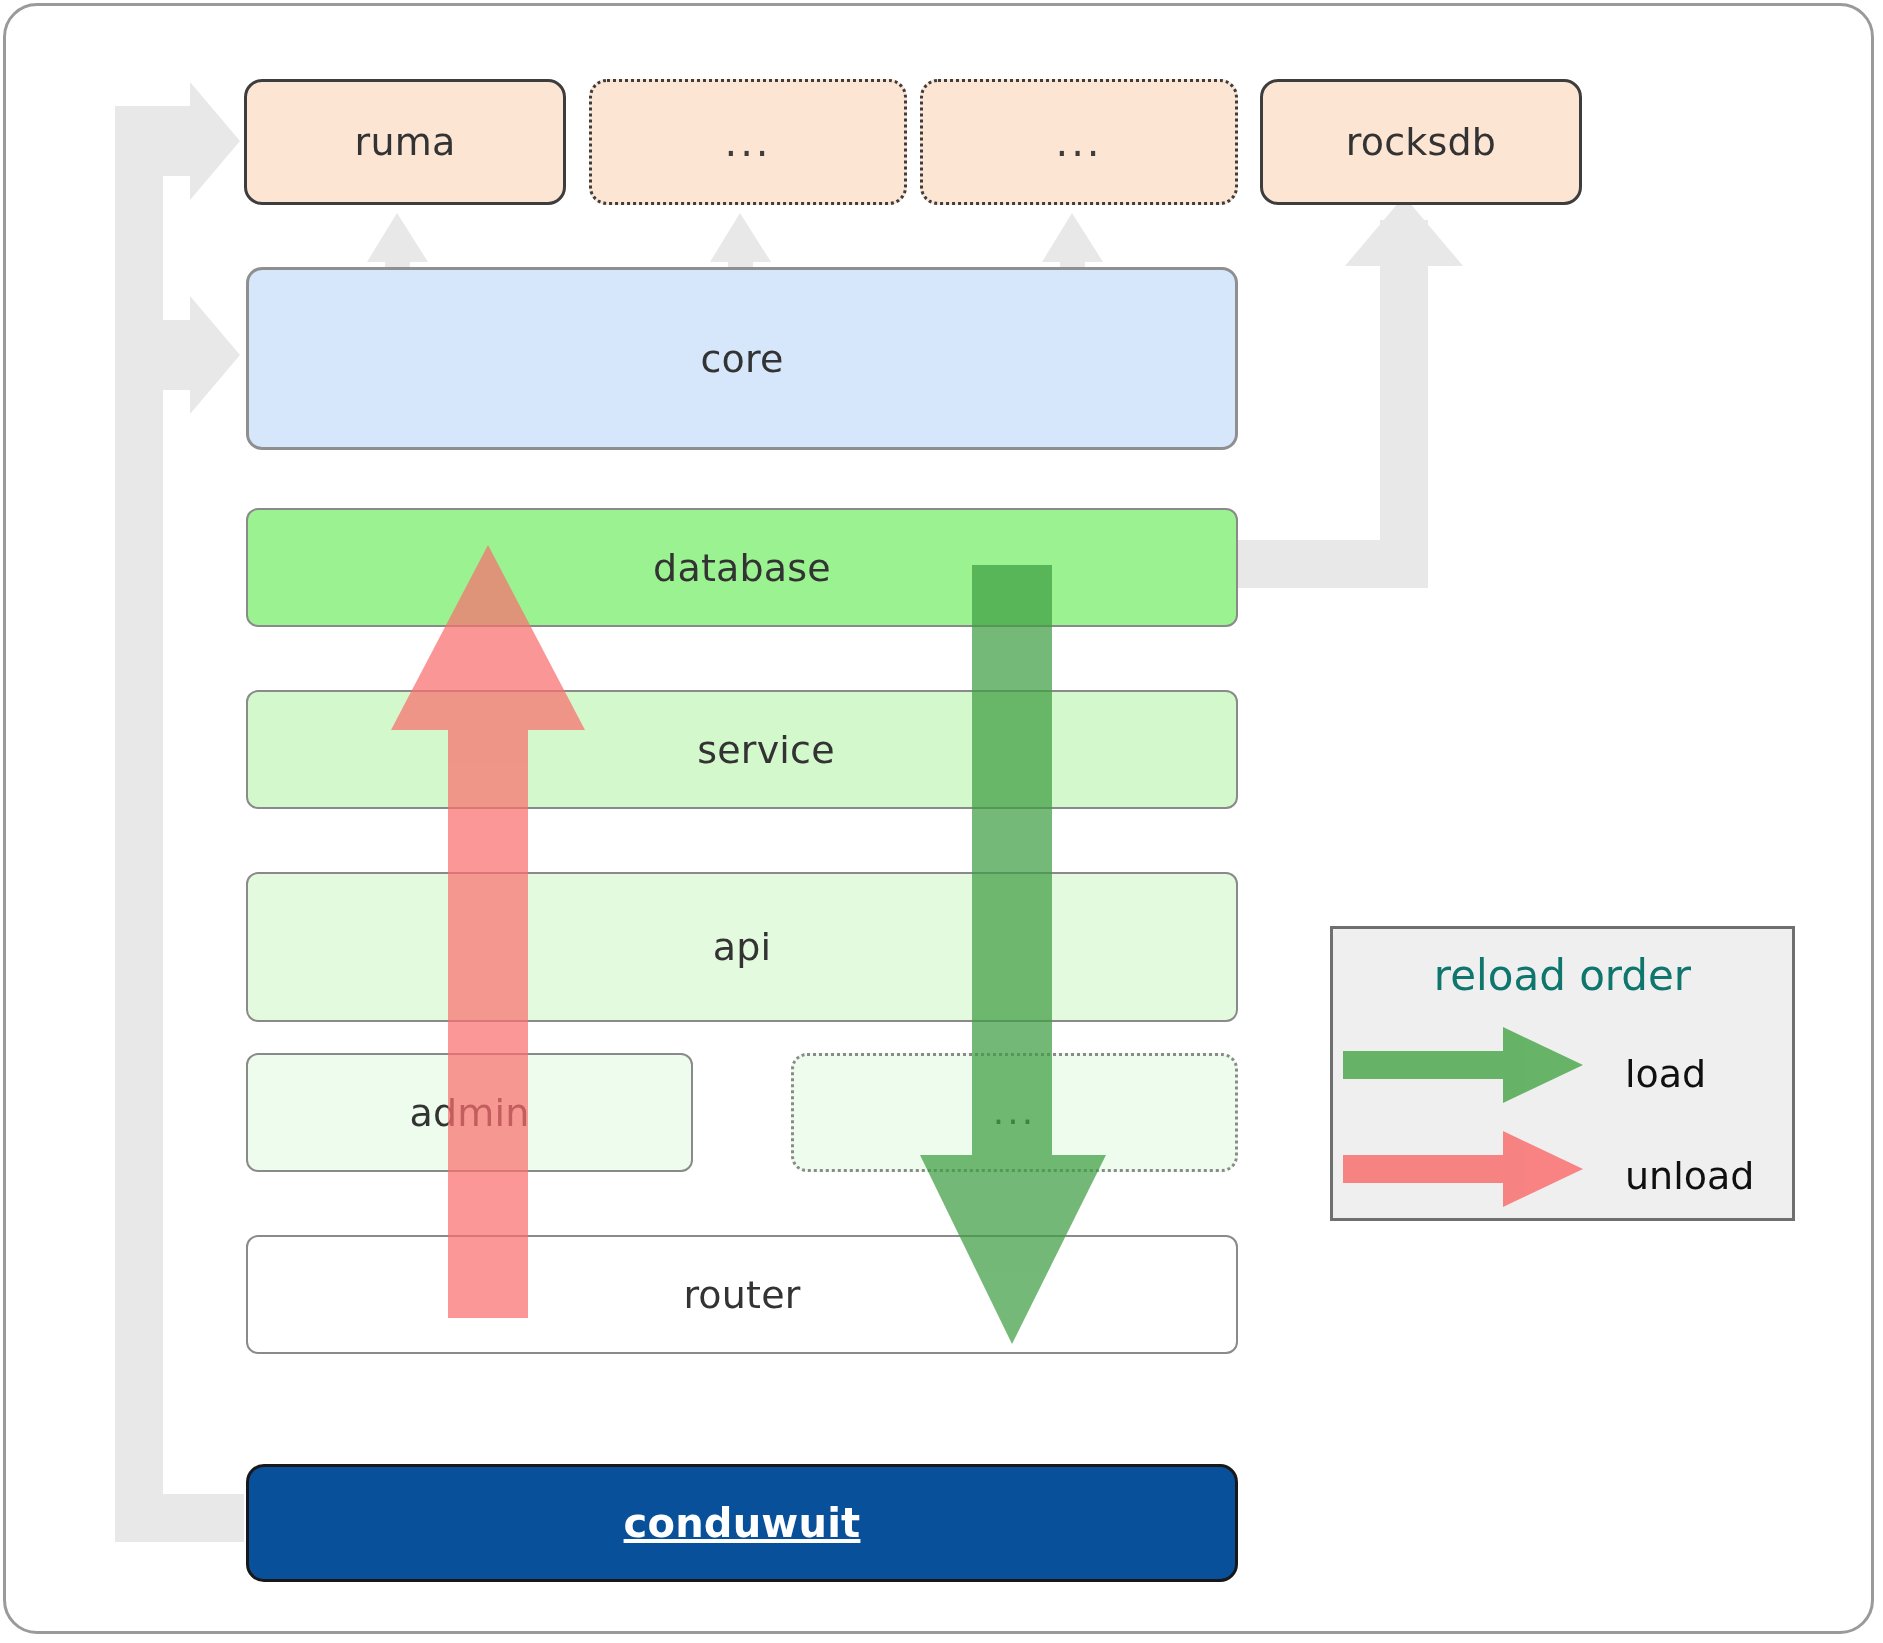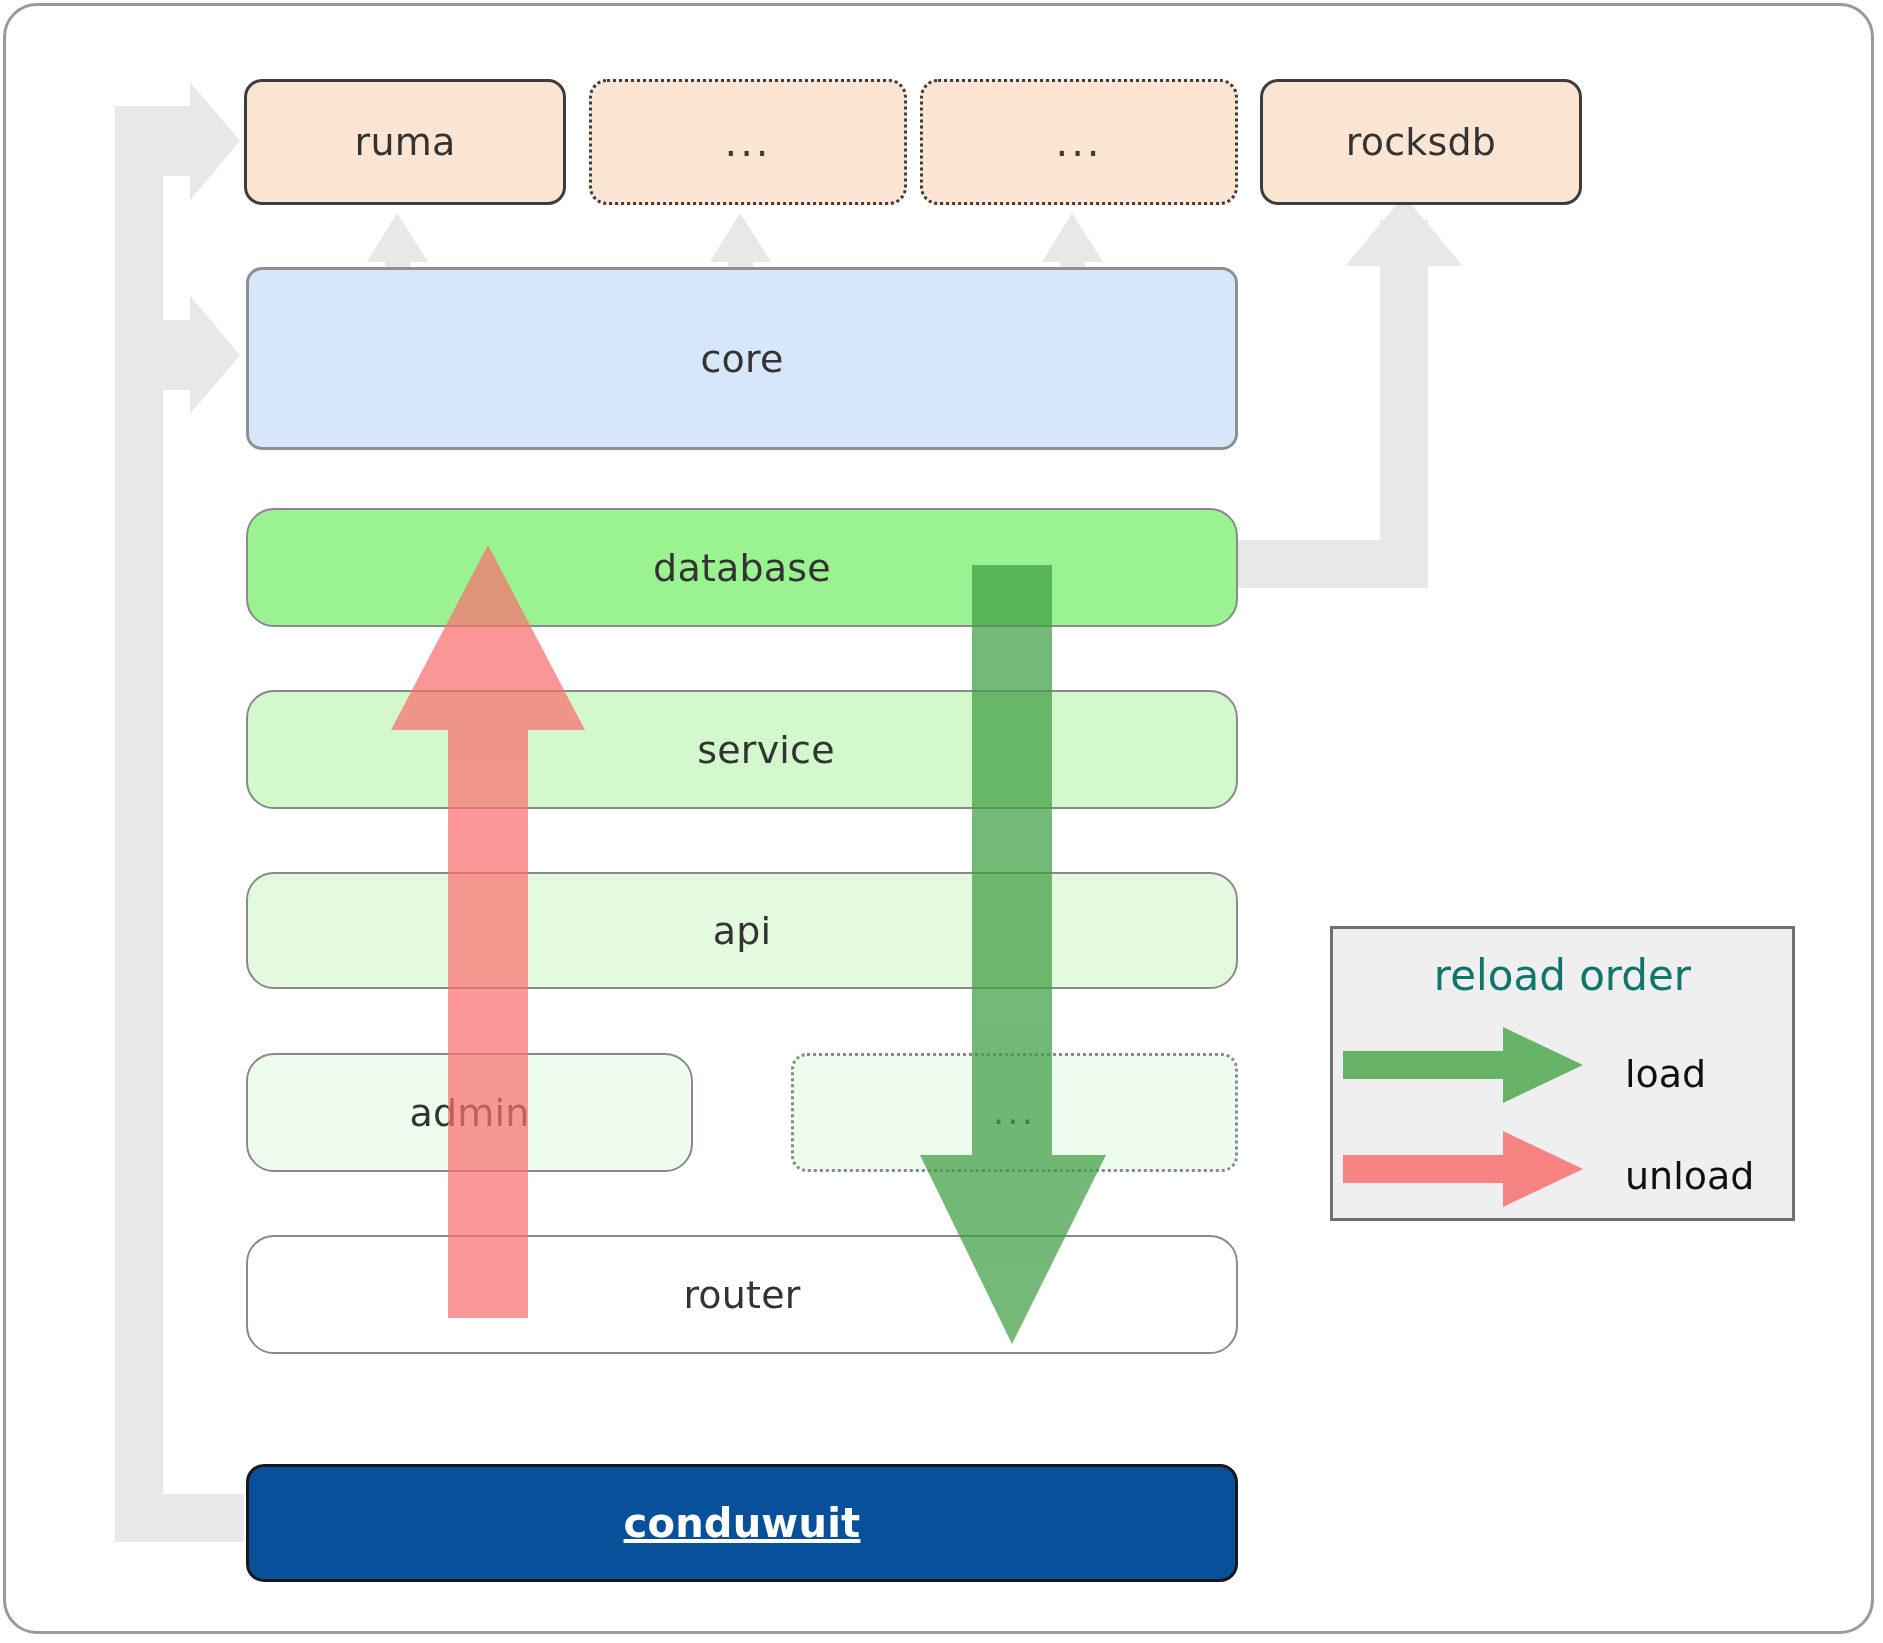--- a/index.html
+++ b/index.html
@@ -47,21 +47,21 @@
     border: 3px dotted #3d3d3d;
     border-radius: 18px;
   }
   .box.core {
     background: #d6e6fb;
     border: 3px solid #8f8f8f;
     border-radius: 16px;
   }
   .box.layer {
     border: 2px solid #8a8a8a;
-    border-radius: 28px;
+    border-radius: 12px;
   }
   .box.layer-dotted {
     border: 3px dotted #8a8a8a;
     border-radius: 16px;
   }
   .box.root {
     background: #08509a;
     border: 3px solid #18181a;
     border-radius: 18px;
     color: #ffffff;
@@ -169,21 +169,21 @@
   <div class="box core" style="left:246px; top:267px; width:992px; height:183px;text-align:center;">
     <span>core</span>
   </div>
 
   <div class="box layer" style="left:246px; top:508px; width:992px; height:119px; background:#9af291;">
     <span>database</span>
   </div>
   <div class="box layer" style="left:246px; top:690px; width:992px; height:119px; background:#d3f8cc;padding-left:48px;">
     <span>service</span>
   </div>
-  <div class="box layer" style="left:246px; top:872px; width:992px; height:117px; background:#e4fade;">
+  <div class="box layer" style="left:246px; top:872px; width:992px; height:150px; background:#e4fade;">
     <span>api</span>
   </div>
   <div class="box layer" style="left:246px; top:1053px; width:447px; height:119px; background:#eefced;">
     <span>admin</span>
   </div>
   <div class="box layer-dotted" style="left:791px; top:1053px; width:447px; height:119px; background:#eefced;">
     <span class="ellipsis-layer">...</span>
   </div>
   <div class="box layer" style="left:246px; top:1235px; width:992px; height:119px; background:#ffffff;">
     <span>router</span>

